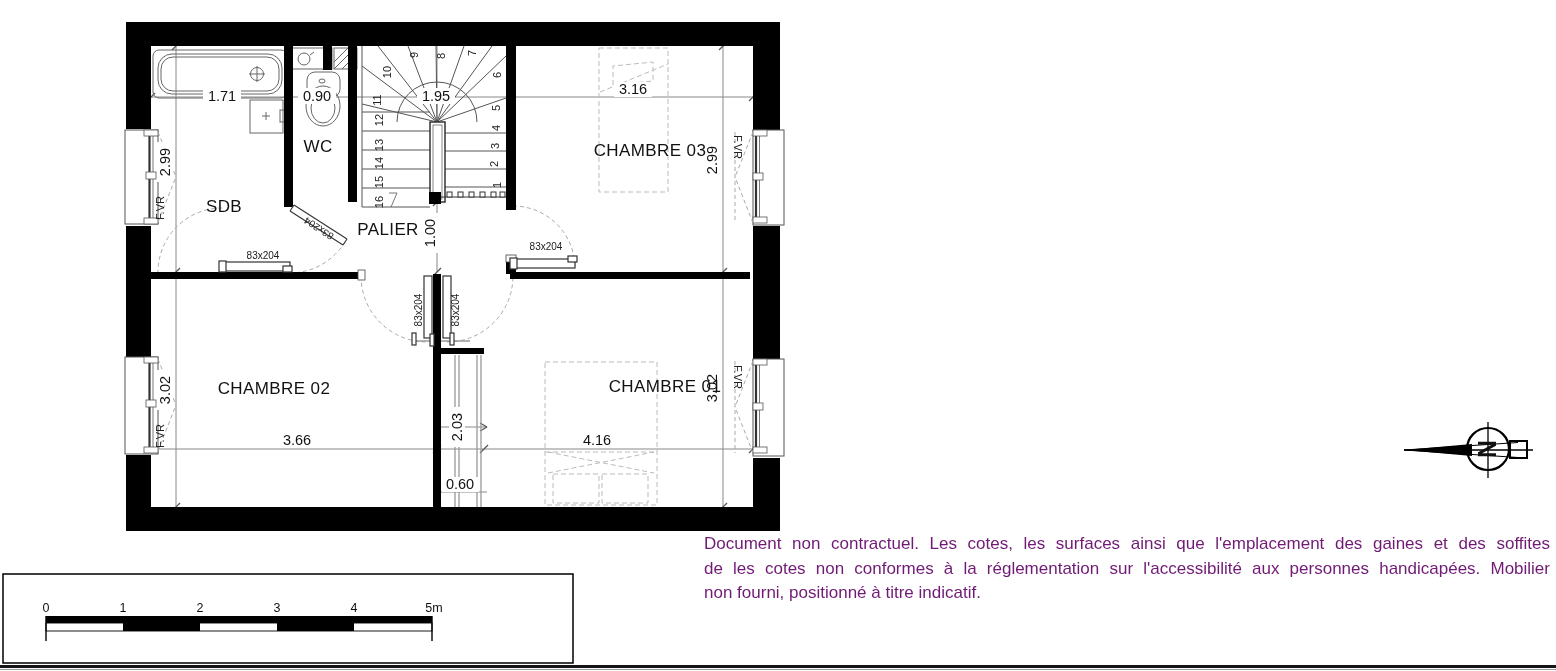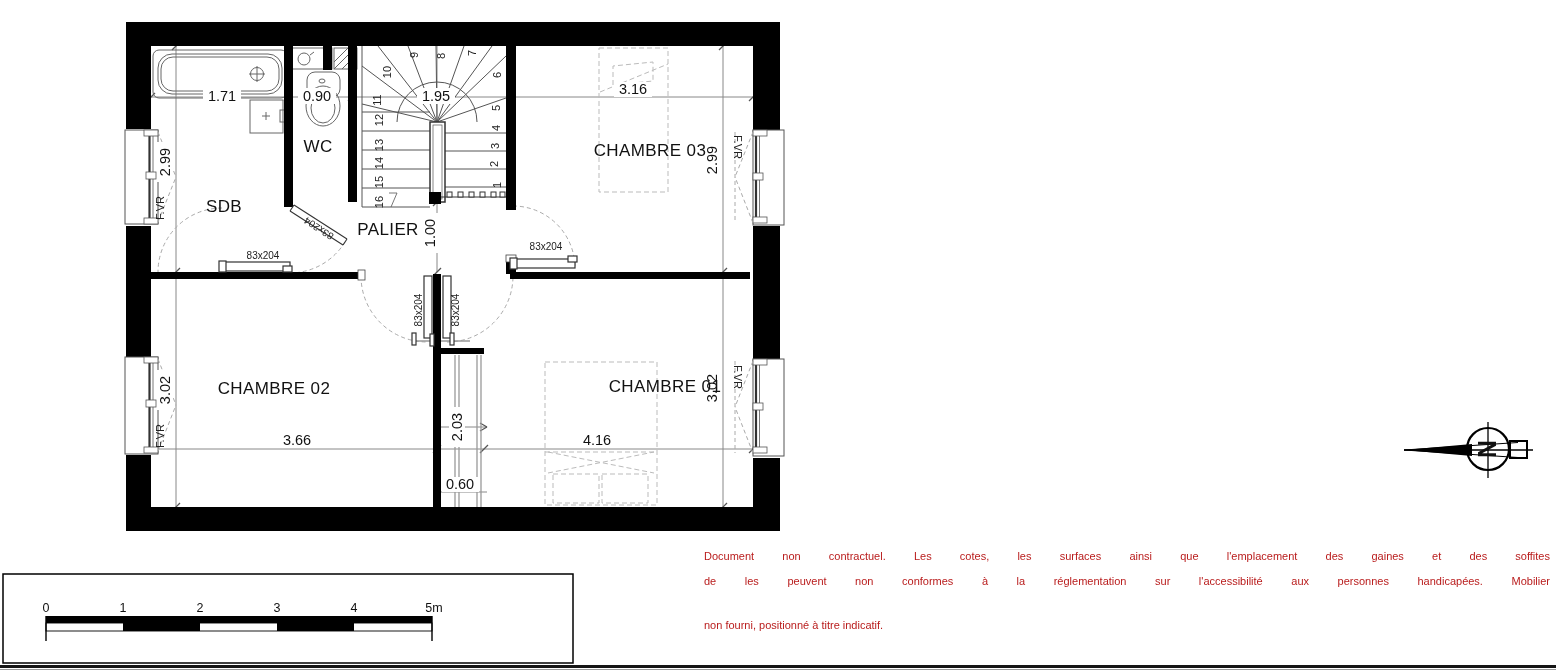--- a/index.html
+++ b/index.html
@@ -14,24 +14,24 @@
   .step-label{font-size:11px;fill:#222;}
   .tick-label{font-size:12.5px;}
   .wall{fill:#000;stroke:none;}
   .thin{stroke:#555;stroke-width:1;fill:none;}
   .fix{stroke:#666;stroke-width:1;fill:none;}
   .dimline{stroke:#888;stroke-width:1;fill:none;}
   .dash{stroke:#aaa;stroke-width:1;fill:none;stroke-dasharray:4 3;}
   .furn{stroke:#bbb;stroke-width:1;fill:none;stroke-dasharray:5 3;}
   .doorp{fill:#fff;stroke:#333;stroke-width:1.2;}
   .labelbg{fill:#fff;}
-  #disclaimer{position:absolute;left:704px;top:544px;width:846px;font-size:11px;
-              line-height:24.6px;color:#b91c1c;}
+  #disclaimer{position:absolute;left:704px;top:532px;width:846px;font-size:17px;
+              line-height:24.6px;color:#701a75;}
   #disclaimer .just{text-align:justify;text-align-last:justify;}
-  #disclaimer .last{text-align:left;margin-top:20px;}
+  #disclaimer .last{text-align:left;}
   #rule-bottom{position:absolute;left:0;top:665px;width:1556px;height:3px;background:#151515;}
   #rule-bottom2{position:absolute;left:0;top:669px;width:1556px;height:1px;background:#999;}
 </style>
 </head>
 <body>
 
 <div id="canvas">
 <svg id="plan-svg" width="1556" height="671" viewBox="0 0 1556 671">
 
   <g>
@@ -362,19 +362,19 @@
     <line x1="1404" y1="450" x2="1518" y2="457.5" stroke="#000" stroke-width="1"></line>
     <polygon points="1404,450 1472,444 1472,456" fill="#000"></polygon>
     <circle cx="1488" cy="449" r="21" fill="none" stroke="#000" stroke-width="2.2"></circle>
     <rect x="1510" y="441" width="17" height="17" fill="none" stroke="#000" stroke-width="2"></rect>
     <text text-anchor="middle" transform="rotate(-90,1488,449)" x="1488" y="457" style="font-size:25px;font-weight:bold;">N</text>
   </g>
 </svg>
 
   <div id="disclaimer">
     <div class="just">Document non contractuel. Les cotes, les surfaces ainsi que l'emplacement des gaines et des soffites</div>
-    <div class="just">de les peuvent non conformes à la réglementation sur l'accessibilité aux personnes handicapées. Mobilier</div>
+    <div class="just">de les cotes non conformes à la réglementation sur l'accessibilité aux personnes handicapées. Mobilier</div>
     <div class="last">non fourni, positionné à titre indicatif.</div>
   </div>
 
   <div id="rule-bottom"></div>
   <div id="rule-bottom2"></div>
 </div>
 
 </body></html>

